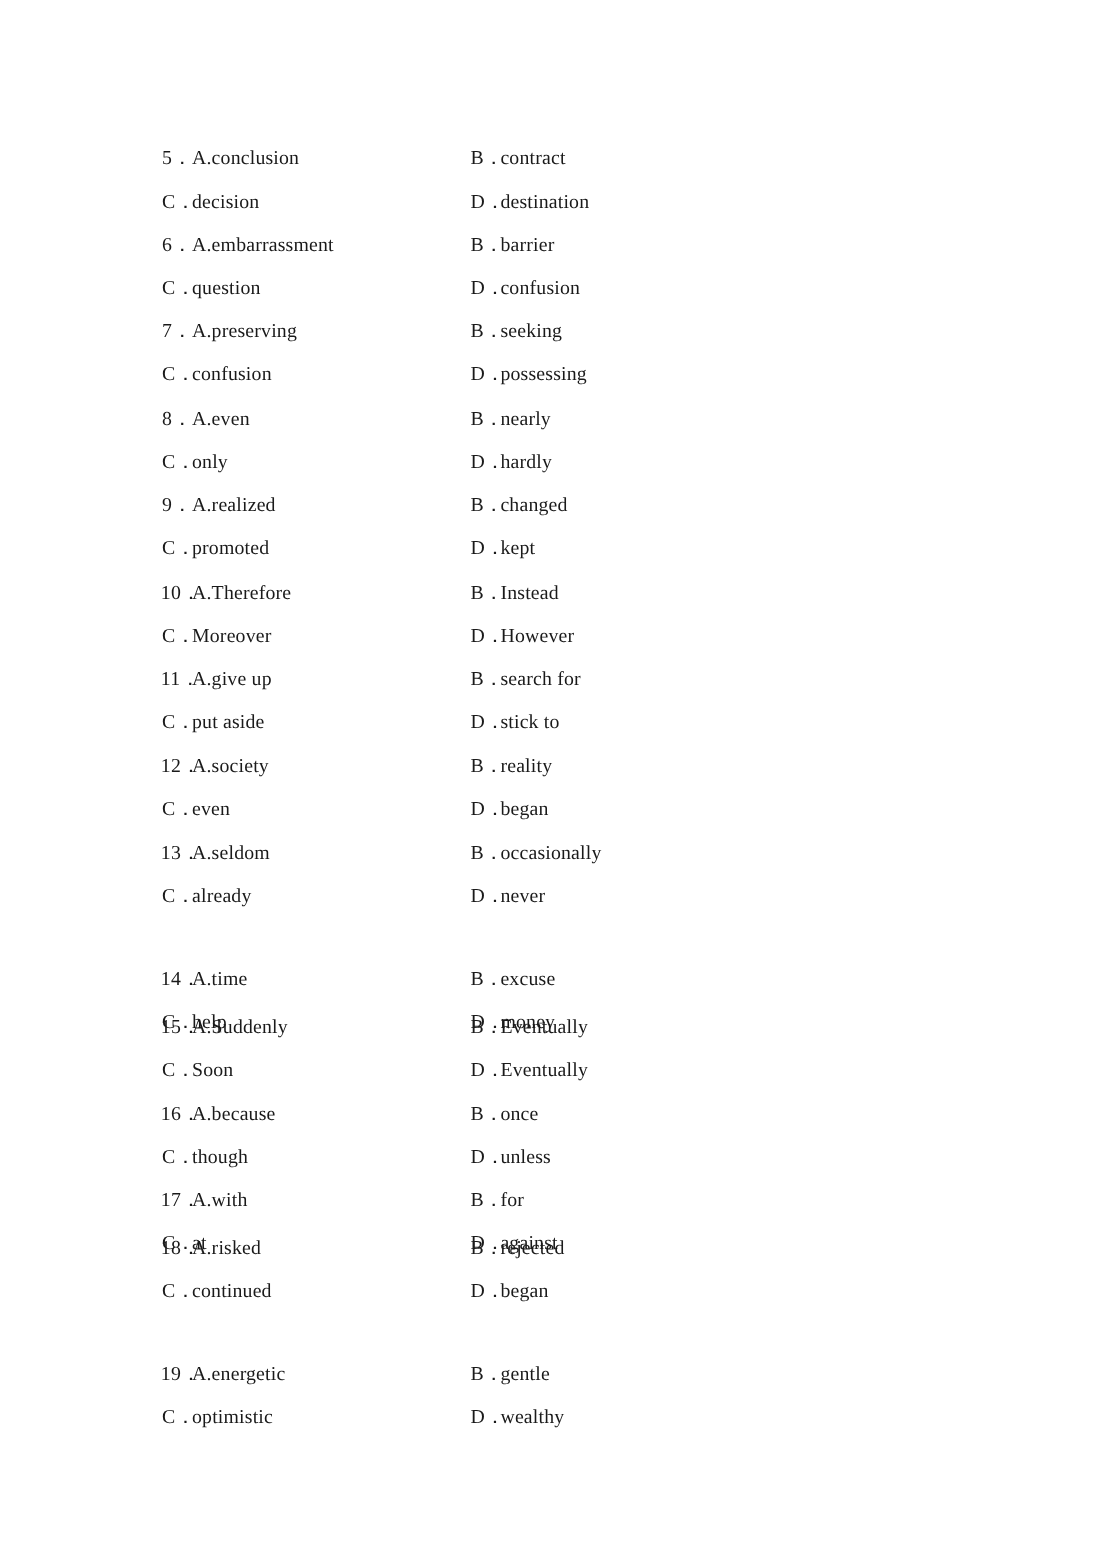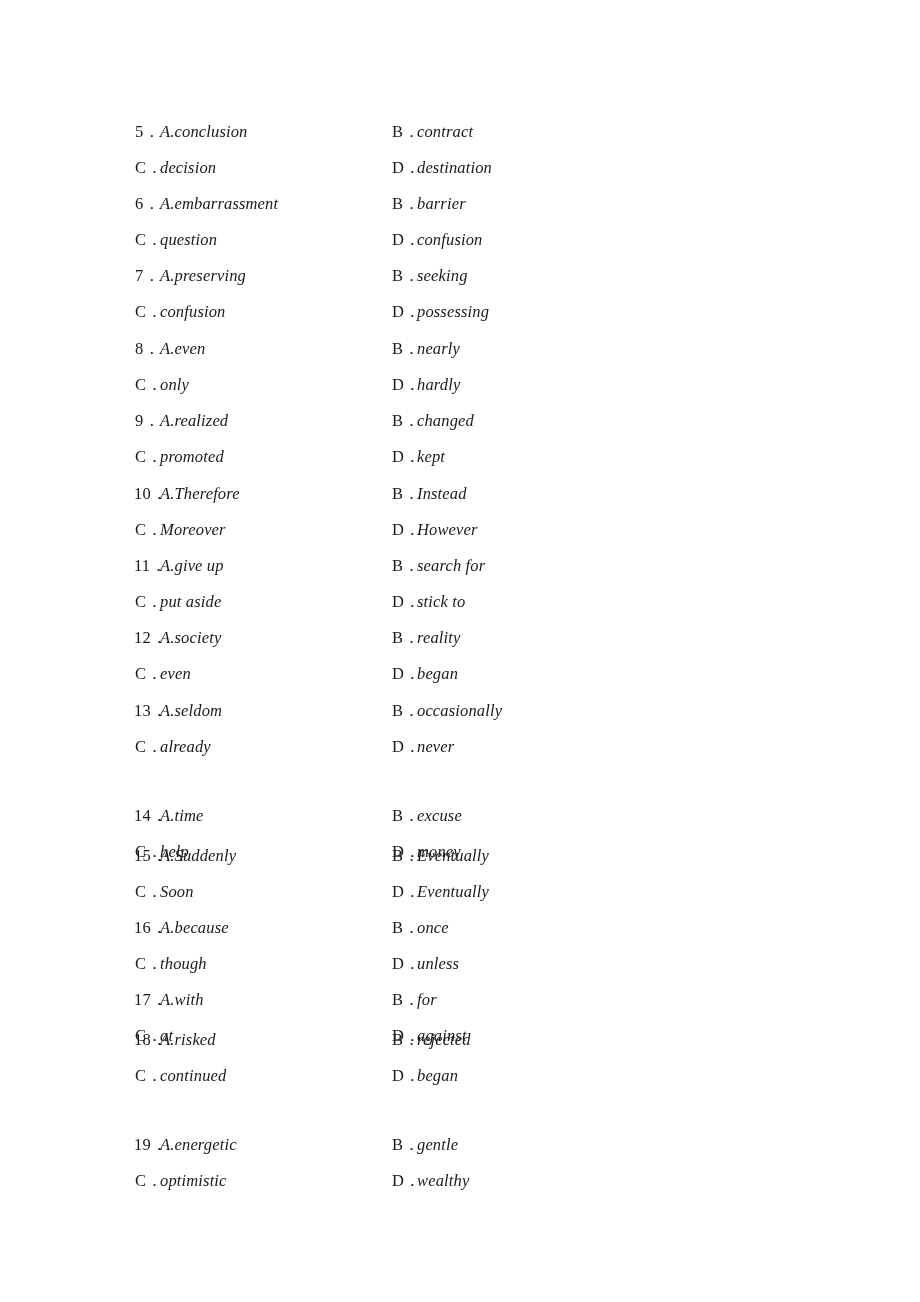--- a/index.html
+++ b/index.html
@@ -75,21 +75,20 @@
   .marker.num.wide {
     left: -1px;
     width: 27px;
   }
 
   .opt-text {
     position: absolute;
     left: 25px;
     top: 0;
     letter-spacing: 0.15px;
-    font-style: italic;
   }
   
   .opt-text.a-opt {
     left: 25px;
   }
 
   
   #options-block {
     filter: none;
   }

